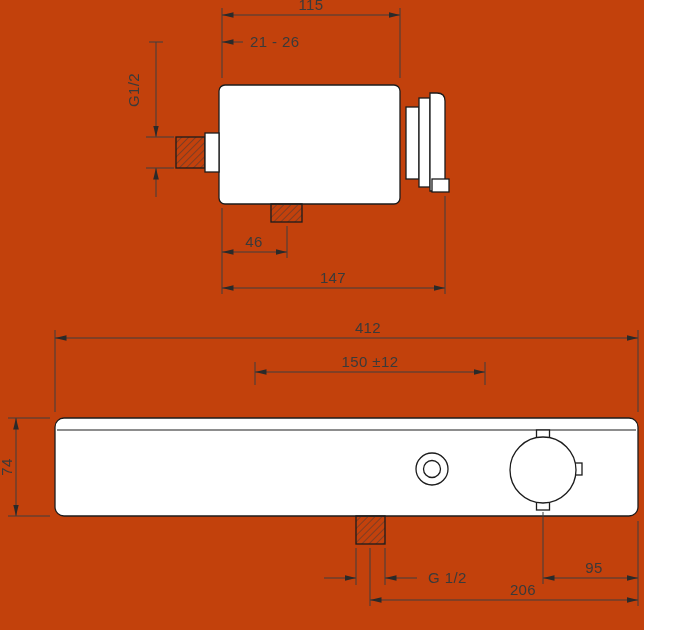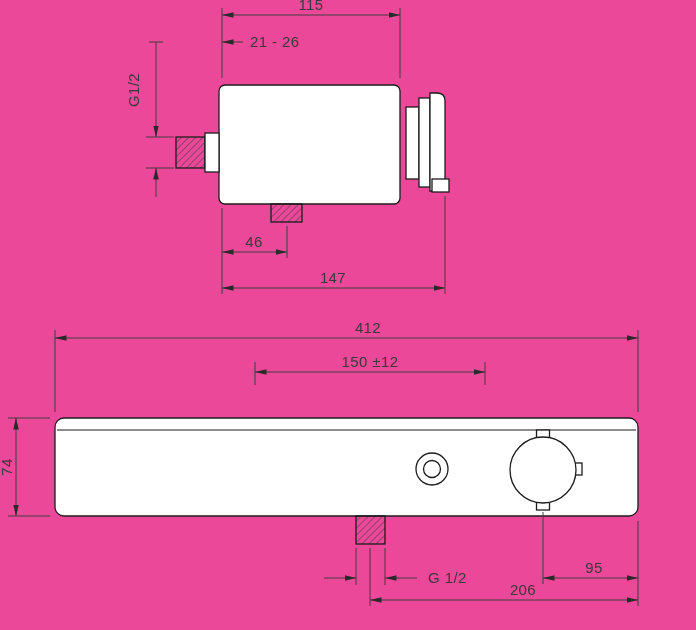--- a/index.html
+++ b/index.html
@@ -1,16 +1,16 @@
 <!DOCTYPE html>
 <html><head>
 <meta charset="utf-8">
 <style>
   html, body { margin: 0; padding: 0; background: #ffffff; }
-  .canvas { position: relative; width: 696px; height: 630px; background: #ec4899; overflow: hidden; }
+  .canvas { position: relative; width: 644px; height: 630px; background: #c2410c; overflow: hidden; }
   svg { display: block; }
   .obj rect, .obj path, .obj circle { stroke: #1c1c1c; stroke-width: 1.3; }
   .obj line { stroke: #1c1c1c; stroke-width: 1.1; fill: none; }
   .dim line { stroke: #3f3f3f; stroke-width: 1; }
   .dim text {
     font-family: "Liberation Sans", sans-serif;
     font-size: 15px;
     fill: #3a3a3a;
     letter-spacing: 0.4px;
   }

